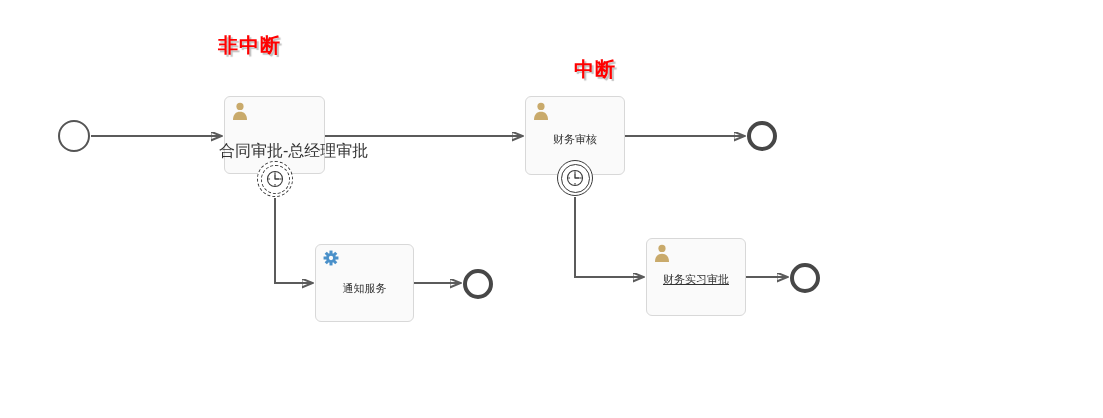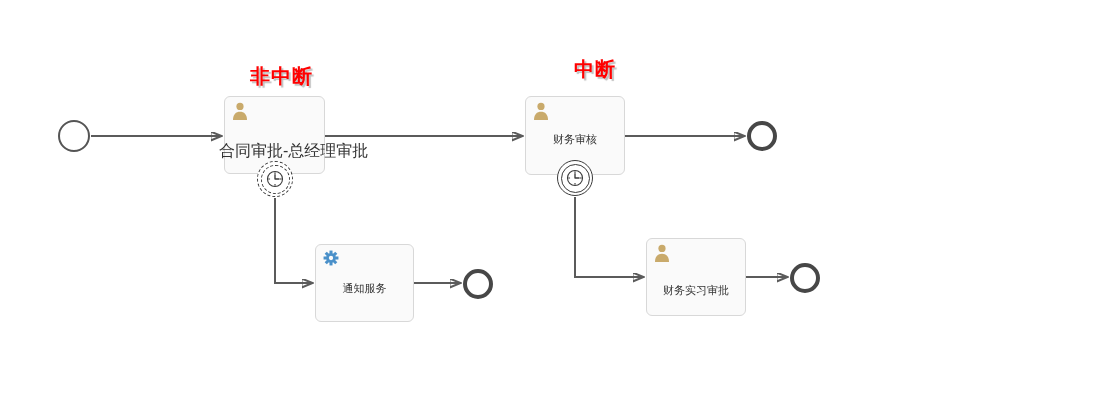--- a/index.html
+++ b/index.html
@@ -43,21 +43,21 @@
   .task.t3{left:315px;top:244px;width:99px;height:78px;}
   .task.t4{left:646px;top:238px;width:100px;height:78px;}
   .task-icon{position:absolute;left:7px;top:5px;width:16px;height:18px;}
   .task-label{
     position:absolute;left:-6px;right:-6px;text-align:center;
     font-size:11px;line-height:14px;color:var(--c-task-text);white-space:nowrap;
   }
   .t1 .task-label{top:47px;font-size:16px;}
   .t2 .task-label{top:35px;}
   .t3 .task-label{top:36px;}
-  .t4 .task-label{top:44px;}
+  .t4 .task-label{top:33px;text-decoration:underline;}
 
   
   .boundary-timer{
     position:absolute;width:36px;height:36px;border-radius:50%;
     background:#fff;border:1.5px solid var(--c-timer-stroke);
     display:flex;align-items:center;justify-content:center;
   }
   .boundary-timer .inner-ring{
     width:29px;height:29px;border-radius:50%;
     border:1.5px solid var(--c-timer-stroke);
@@ -67,21 +67,21 @@
   .boundary-timer.non-interrupting .inner-ring{border-style:dashed;}
   .boundary-timer.bt1{left:257px;top:161px;}
   .boundary-timer.bt2{left:557px;top:160px;}
 
   
   .annotation{
     position:absolute;color:var(--c-annotation);font-weight:bold;
     font-size:20px;letter-spacing:1px;
     text-shadow:2px 2px 1px rgba(0,0,0,0.25);
   }
-  .annotation.a1{left:218px;top:63px;margin-left:32px;}
+  .annotation.a1{left:218px;top:32px;}
   .annotation.a2{left:574px;top:56px;}
 </style>
 </head>
 <body>
 
 <div class="canvas">
 
   <svg class="flows">
     <defs>
       <marker id="arrow" markerUnits="userSpaceOnUse" markerWidth="12" markerHeight="10" refX="10.5" refY="4.5" orient="auto">

